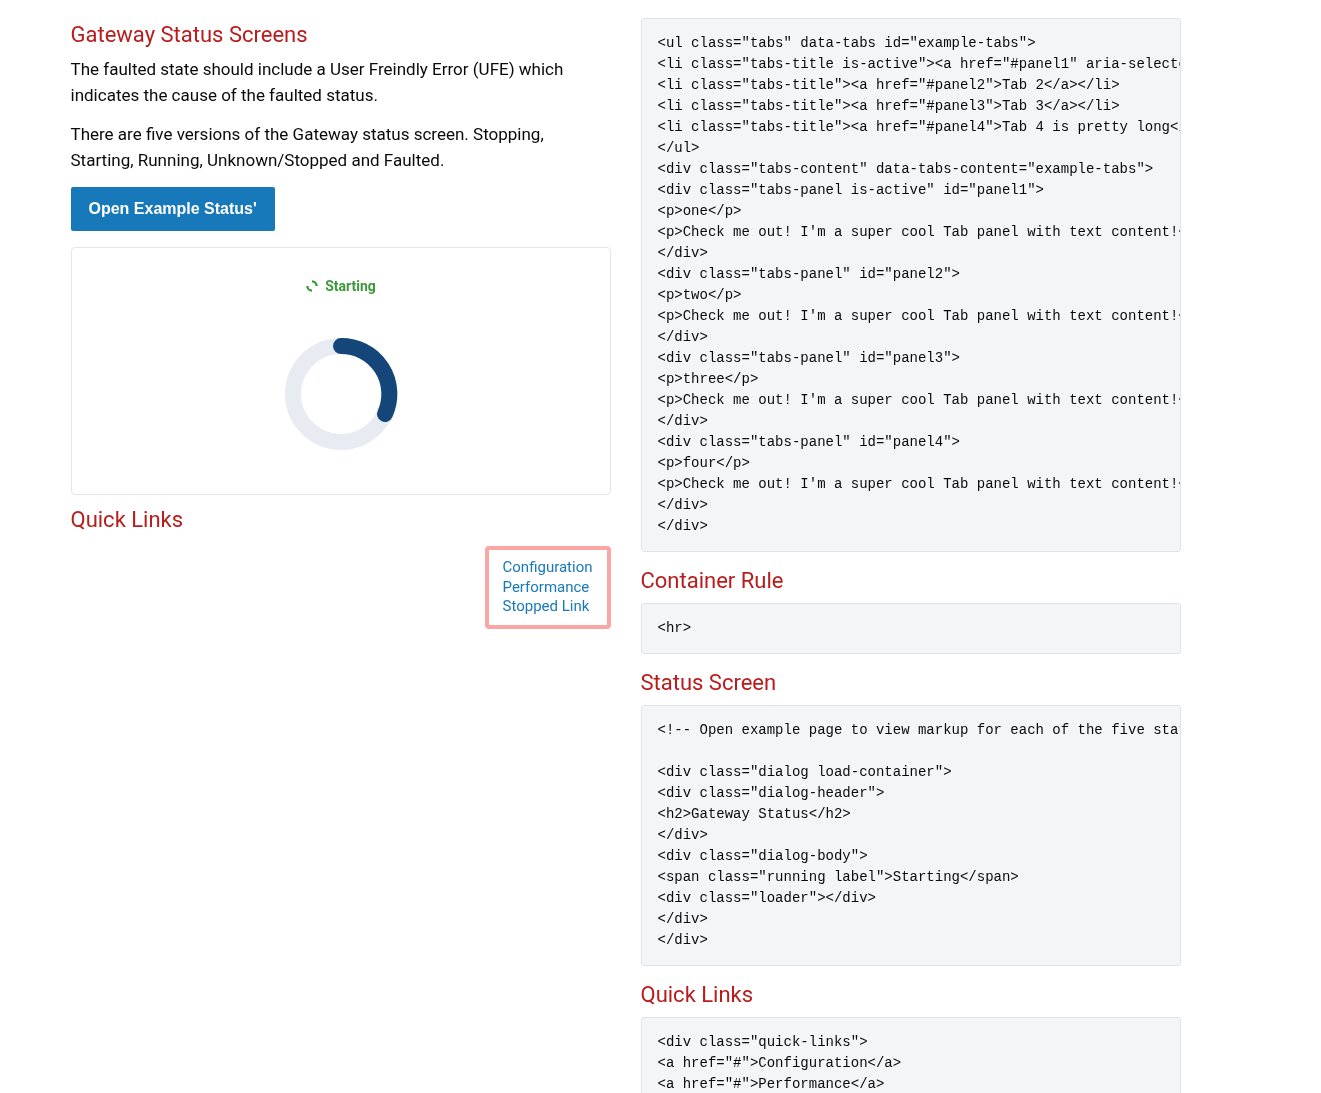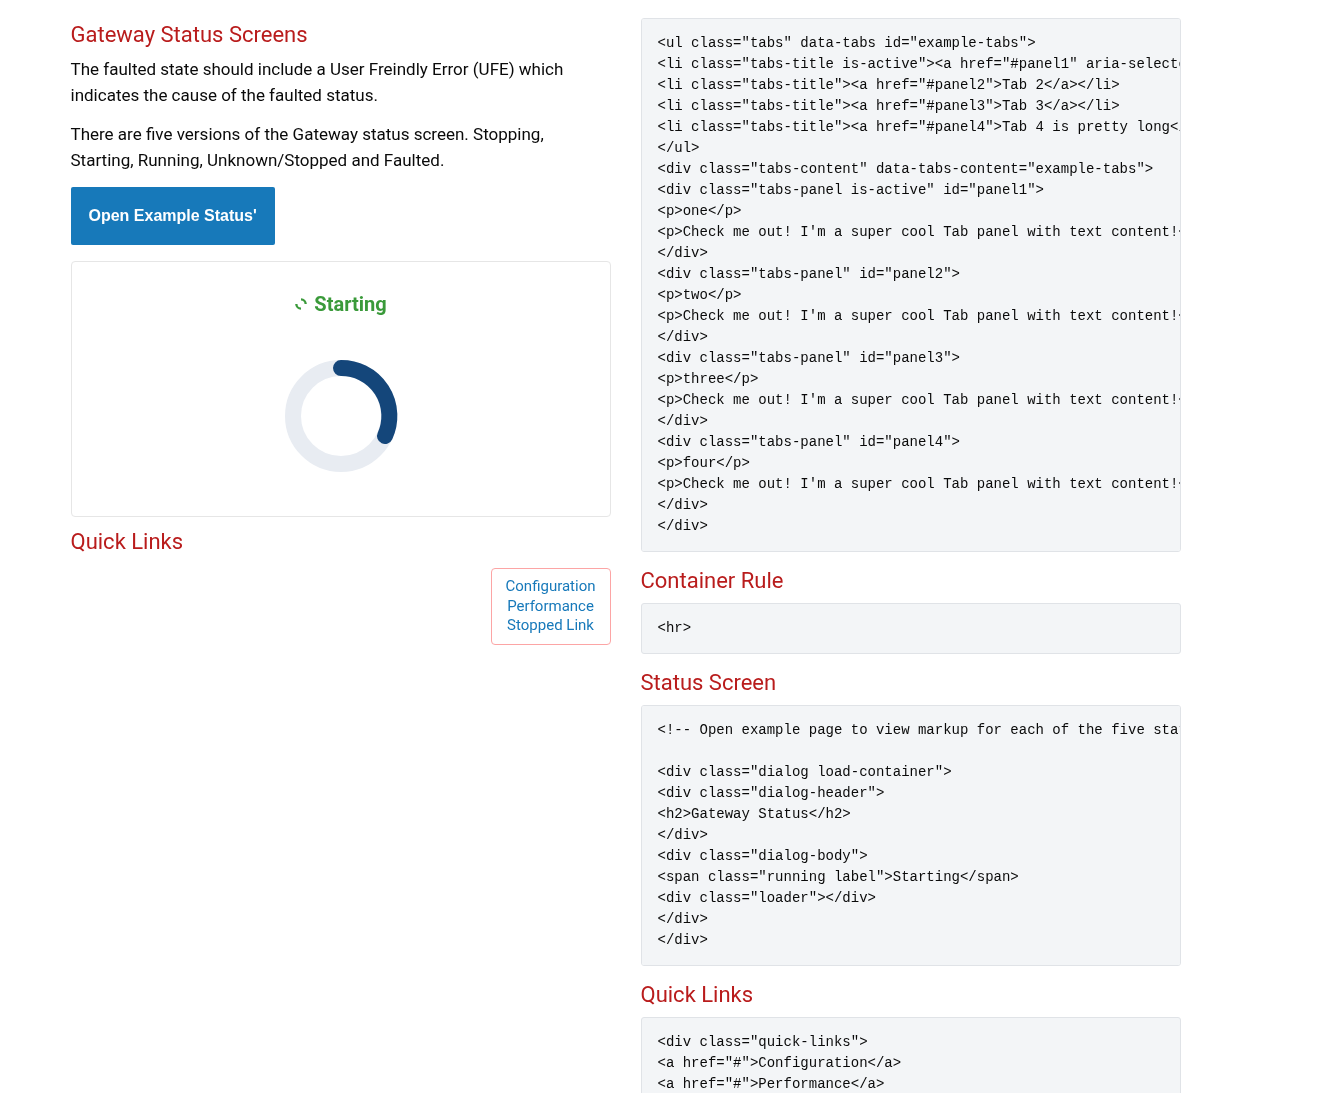--- a/index.html
+++ b/index.html
@@ -34,21 +34,21 @@
     color: #0a0a0a;
     margin: 0 0 14px;
   }
 
   .btn-primary {
     display: inline-block;
     background: #1779ba;
     color: #fff;
     font-weight: 700;
     font-size: 16px;
-    padding: 20px 18px;
+    padding: 13px 18px;
     border: none;
     cursor: pointer;
     border-radius: 2px;
   }
 
   .dialog {
     border: 1px solid #e6e6e6;
     border-radius: 4px;
     margin-top: 16px;
     background: #fff;
@@ -66,43 +66,42 @@
   }
   .dialog-body {
     padding: 30px 16px 40px;
     text-align: center;
   }
   .status-label {
     display: inline-flex;
     align-items: center;
     gap: 6px;
     font-weight: 700;
-    font-size: 20px;
+    font-size: 14px;
     color: #3a9a3a;
     margin-bottom: 30px;
   }
   .spinner-small {
     width: 14px; height: 14px;
     display: inline-block;
   }
   .spinner-small svg { display:block; }
   .loader {
     width: 120px;
     height: 120px;
     margin: 10px auto 0;
     position: relative;
   }
   .loader svg { display:block; }
 
   .quick-links-box {
     float: right;
-    border: 1px solid #fca5a5;
+    border: 4px solid #fca5a5;
     border-radius: 4px;
     padding: 8px 14px;
-    text-align: center;
     margin-top: 4px;
   }
   .quick-links-box a {
     display: block;
     color: #1779ba;
     font-size: 15px;
     text-decoration: none;
     line-height: 1.3;
   }
   .clearfix::after { content:""; display:table; clear:both; }

